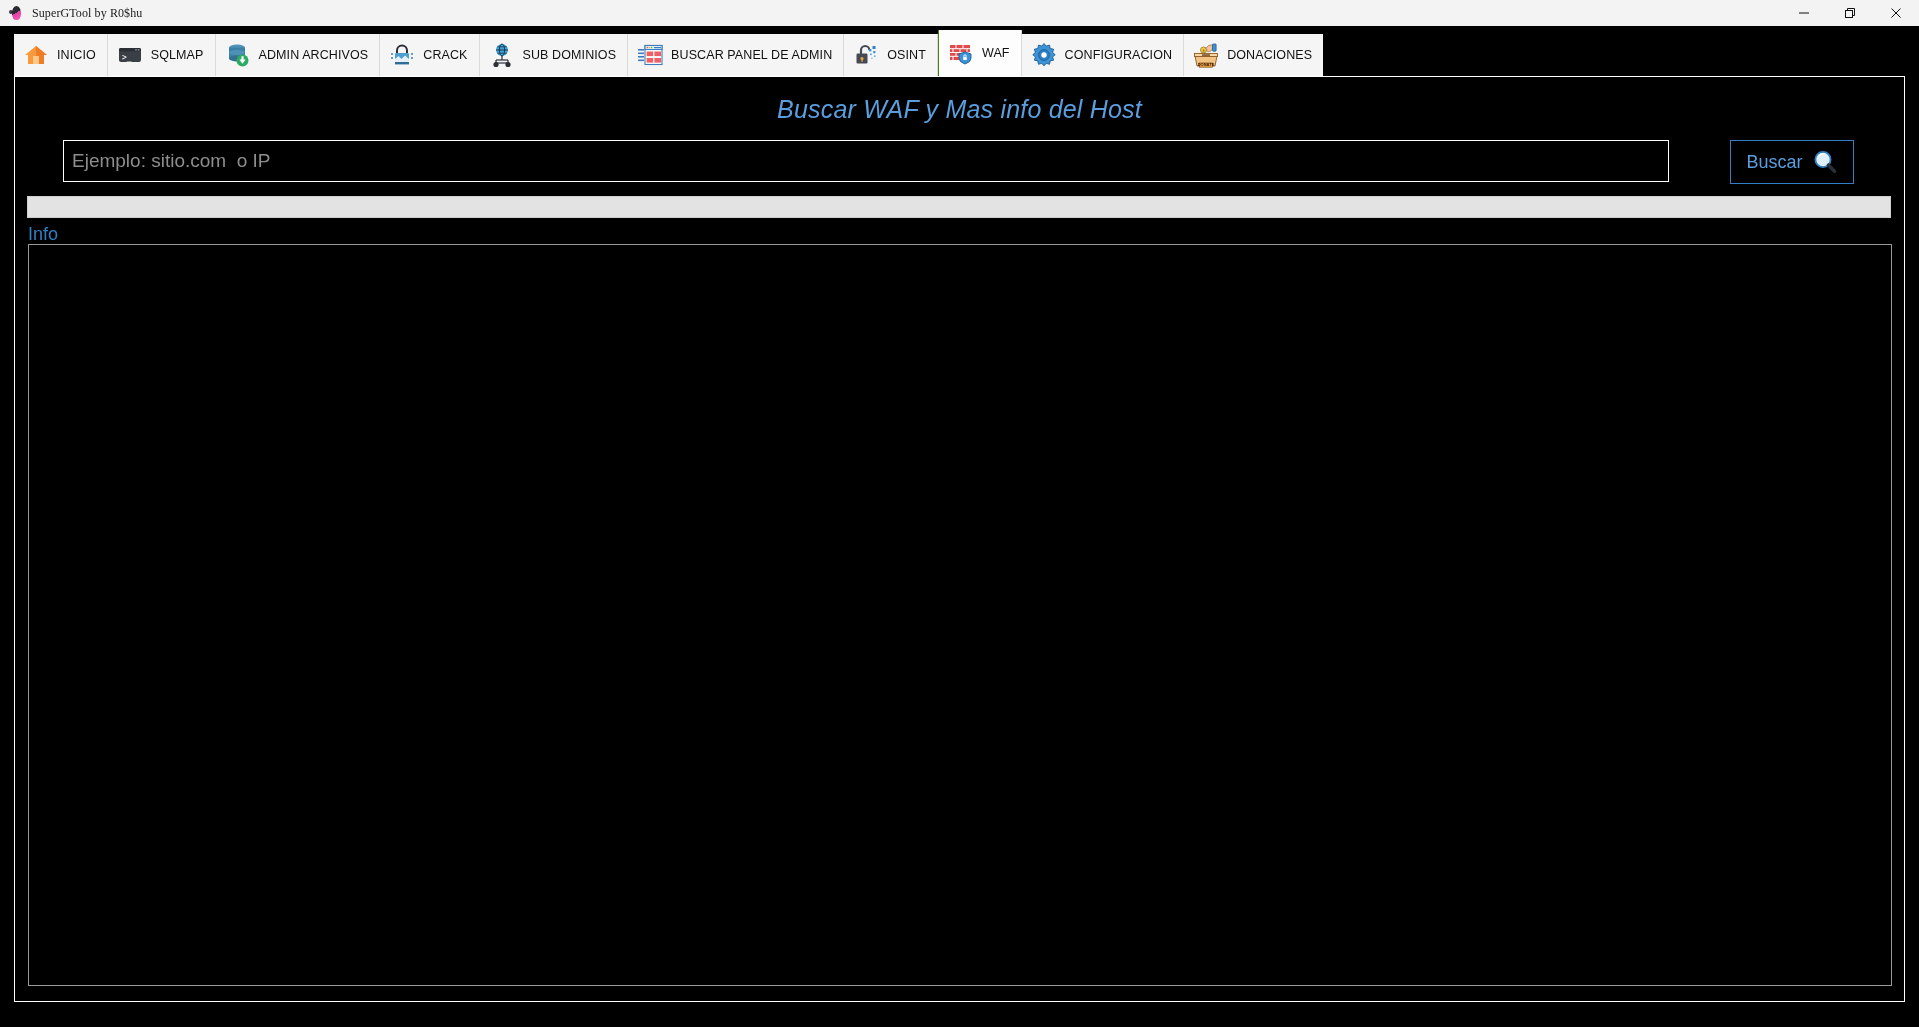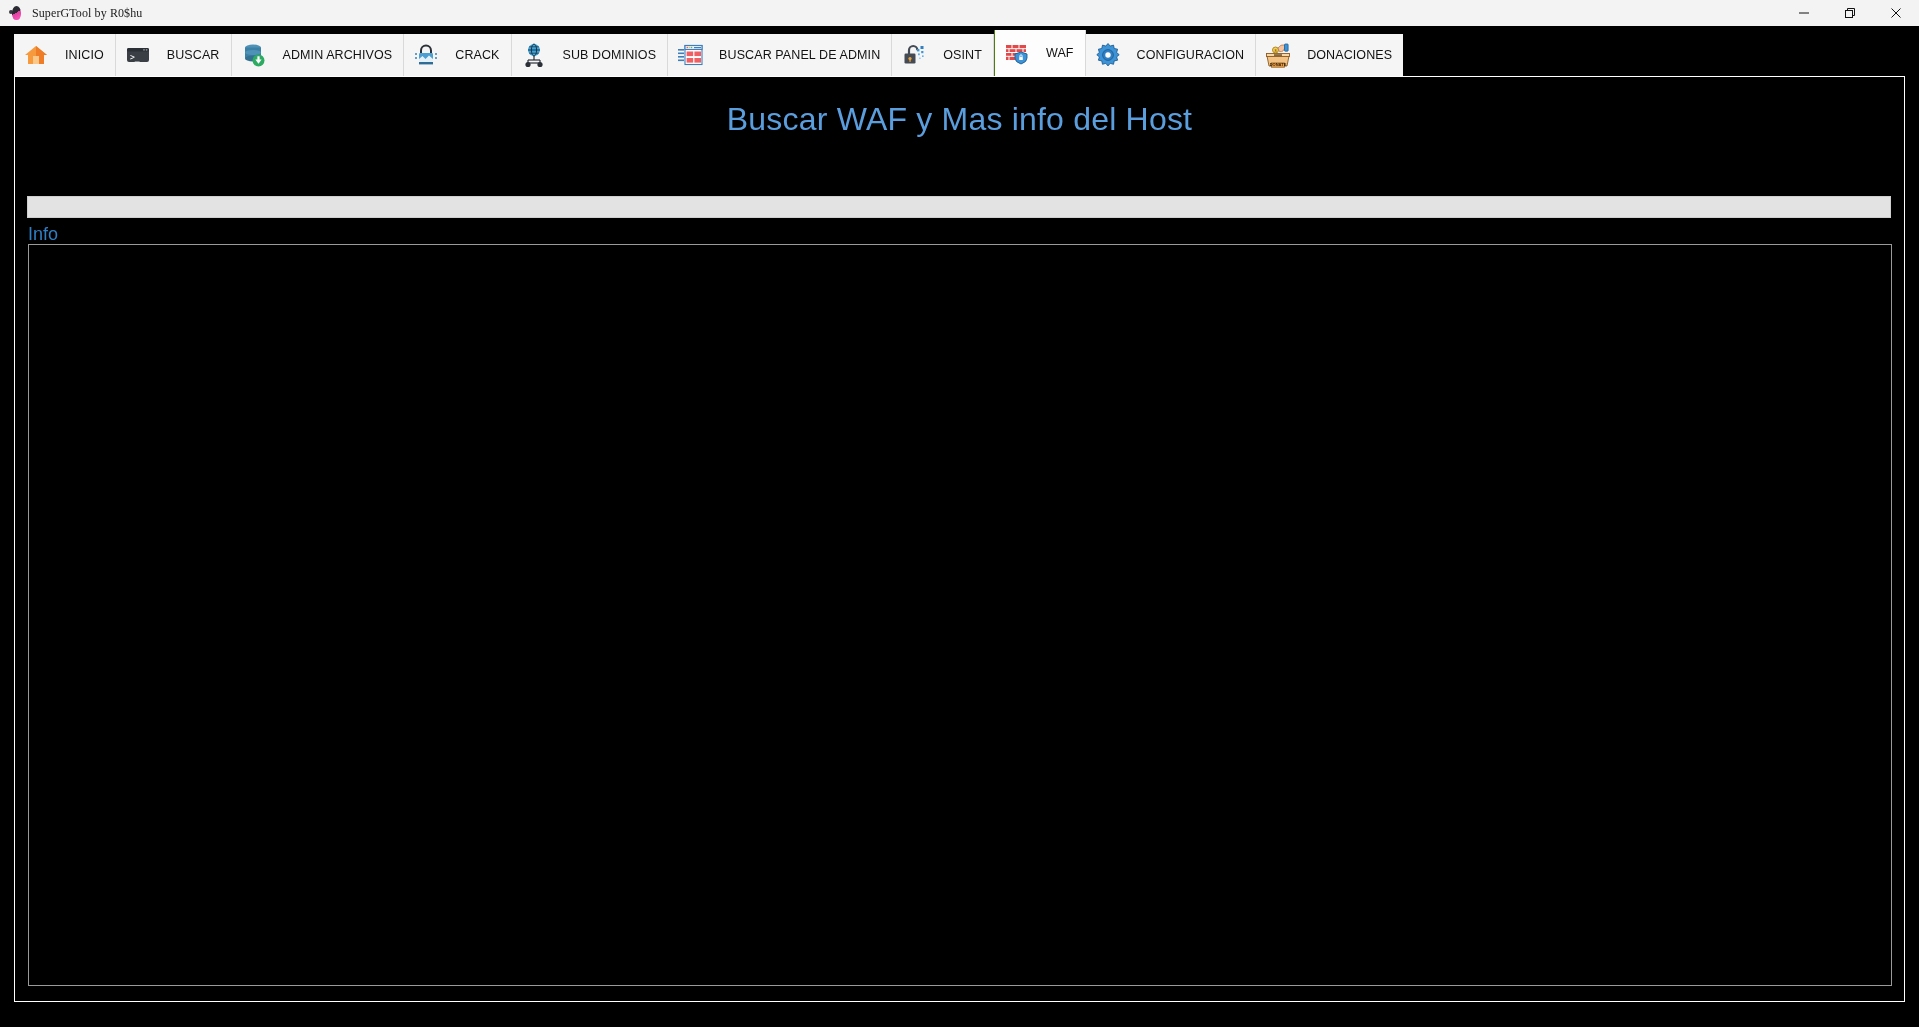--- a/index.html
+++ b/index.html
@@ -53,21 +53,21 @@
     position: absolute; left: 14px; top: 4px;
     height: 46px;
     display: flex; align-items: flex-end;
   }
   .tab {
     height: 42px;
     background: #f5f5f5;
     border-right: 1px solid #d9d9d9;
     display: flex; align-items: center;
     padding: 0 11px 0 9px;
-    gap: 16px;
+    gap: 8px;
     position: relative;
   }
   .tab:last-child { border-right: none; }
   .tab.active {
     height: 46px;
     background: #fdfdfd;
     border-left: 1px solid #4d7c0f;
     z-index: 3;
   }
   .tab-label {
@@ -82,25 +82,26 @@
   
   .window-frame {
     position: absolute;
     left: 14px; top: 76px;
     width: 1891px; height: 926px;
     background: #000000;
     border: 1px solid #ffffff;
   }
 
   .page-title {
-    position: absolute; left: 0; top: 24px; width: 100%;
+    position: absolute; left: 0; top: 18px; width: 100%;
     text-align: center;
-    font-size: 32px; color: #5b9ede;
+    font-size: 25px; color: #5b9ede;
     font-weight: normal;
     letter-spacing: 0.2px;
+    font-style: italic;
   }
 
   .search-row {
     position: absolute; left: 48px; top: 63px;
     width: 1791px; height: 44px;
   }
   .search-input {
     position: absolute; left: 0; top: 0;
     width: 1606px; height: 42px;
     background: #000000;
@@ -200,21 +201,21 @@
     <div class="tab">
       <span class="tab-icon">
         <svg viewBox="0 0 26 26">
           <rect x="2" y="6" width="22" height="14" rx="2" fill="#3a3f45"></rect>
           <rect x="2" y="6" width="22" height="3.5" rx="1.5" fill="#2b3036"></rect>
           <circle cx="19" cy="7.8" r="0.9" fill="#8a9099"></circle>
           <circle cx="21.6" cy="7.8" r="0.9" fill="#8a9099"></circle>
           <text x="5" y="17.5" font-size="8" fill="#ffffff" font-family="monospace">&gt;_</text>
         </svg>
       </span>
-      <span class="tab-label">BUSCAR</span>
+      <span class="tab-label">SQLMAP</span>
     </div>
 
     <div class="tab">
       <span class="tab-icon">
         <svg viewBox="0 0 26 26">
           <ellipse cx="12" cy="5.5" rx="8" ry="3" fill="#4e92b8"></ellipse>
           <rect x="4" y="5.5" width="16" height="11" fill="#3d80a6"></rect>
           <ellipse cx="12" cy="16.5" rx="8" ry="3" fill="#34708f"></ellipse>
           <ellipse cx="12" cy="10.5" rx="8" ry="2.6" fill="#4e92b8"></ellipse>
           <circle cx="17.5" cy="18.5" r="6" fill="#2eab62"></circle>
@@ -357,20 +358,33 @@
       <span class="tab-label">DONACIONES</span>
     </div>
 
   </div>
 </div>
 
 <div class="window-frame">
 
   <div class="page-title">Buscar WAF y Mas info del Host</div>
 
+  <div class="search-row">
+    <input class="search-input" type="text" placeholder="Ejemplo: sitio.com  o IP" style="">
+    <div class="search-button">
+      <span class="search-button-label">Buscar</span>
+      <span class="magnifier">
+        <svg viewBox="0 0 26 26">
+          <circle cx="11" cy="10.5" r="7.6" fill="#dff0fb" stroke="#2f7fc4" stroke-width="1.8"></circle>
+          <path d="M7.2 6.6 a6 6 0 0 1 5.6 -1.6" fill="none" stroke="#ffffff" stroke-width="1.6"></path>
+          <line x1="16.4" y1="16" x2="22.5" y2="22.2" stroke="#2b3038" stroke-width="3.4" stroke-linecap="round"></line>
+        </svg>
+      </span>
+    </div>
+  </div>
 
   <div class="progressbar"></div>
 
   <div class="info-label">Info</div>
 
   <div class="info-panel">
     <div class="info-panel-content"></div>
   </div>
 
 </div>

